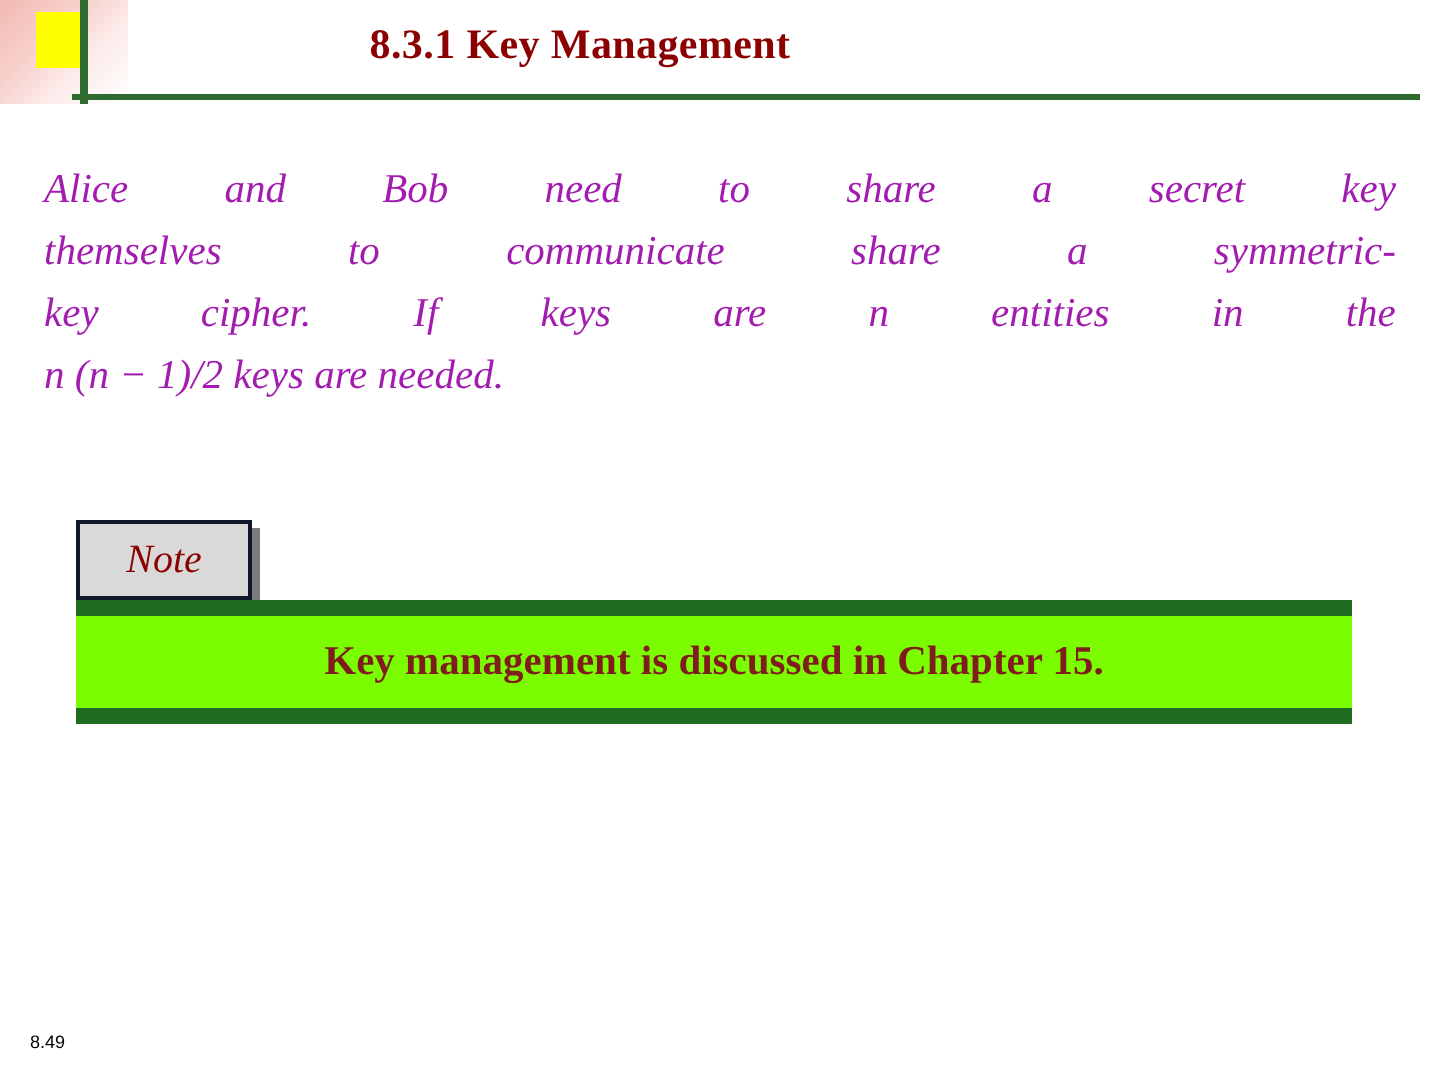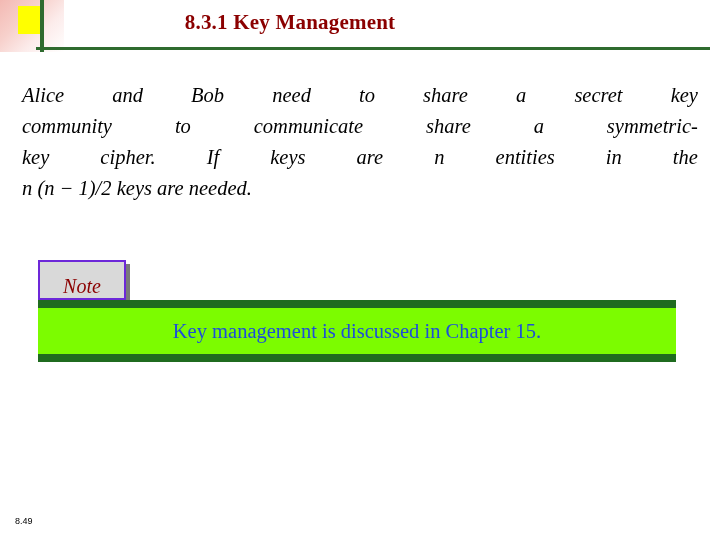--- a/index.html
+++ b/index.html
@@ -73,21 +73,21 @@
   
   .body-text {
     position: absolute;
     left: 22px;
     top: 80px;
     width: 676px;
     font-family: "Liberation Serif", serif;
     font-style: italic;
     font-size: 20.5px;
     line-height: 31px;
-    color: #000000;
+    color: #a21caf;
     text-align: justify;
   }
   .body-text .lastline {
     text-align: left;
   }
   .body-line {
     display: block;
   }
   .jline {
     display: flex;
@@ -96,24 +96,24 @@
   }
 
   
   .note-tab {
     position: absolute;
     left: 38px;
     top: 260px;
     width: 88px;
     height: 40px;
     background: #d9d9d9;
-    border: 2px solid #6d28d9;
+    border: 2px solid #0f172a;
     box-sizing: border-box;
     display: flex;
-    align-items: flex-end;
+    align-items: center;
     justify-content: center;
   }
   .note-tab-label {
     font-family: "Liberation Serif", serif;
     font-style: italic;
     font-size: 20px;
     color: #8b0000;
   }
   .note-shadow {
     position: absolute;
@@ -154,23 +154,23 @@
     top: 8px;
     width: 638px;
     height: 46px;
     background: #7cfc00;
     display: flex;
     align-items: center;
     justify-content: center;
   }
   .note-text {
     font-family: "Liberation Serif", serif;
-    font-weight: normal;
+    font-weight: bold;
     font-size: 20.5px;
-    color: #1d4ed8;
+    color: #7f1d1d;
   }
 
   
   .footer {
     position: absolute;
     left: 15px;
     top: 516px;
     font-family: "Liberation Sans", sans-serif;
     font-size: 9px;
     color: #000000;
@@ -194,21 +194,21 @@
     <span>and</span>
     <span>Bob</span>
     <span>need</span>
     <span>to</span>
     <span>share</span>
     <span>a</span>
     <span>secret</span>
     <span>key</span>
   </div>
   <div class="jline">
-    <span>community</span>
+    <span>themselves</span>
     <span>to</span>
     <span>communicate</span>
     <span>share</span>
     <span>a</span>
     <span>symmetric-</span>
   </div>
   <div class="jline">
     <span>key</span>
     <span>cipher.</span>
     <span>If</span>

